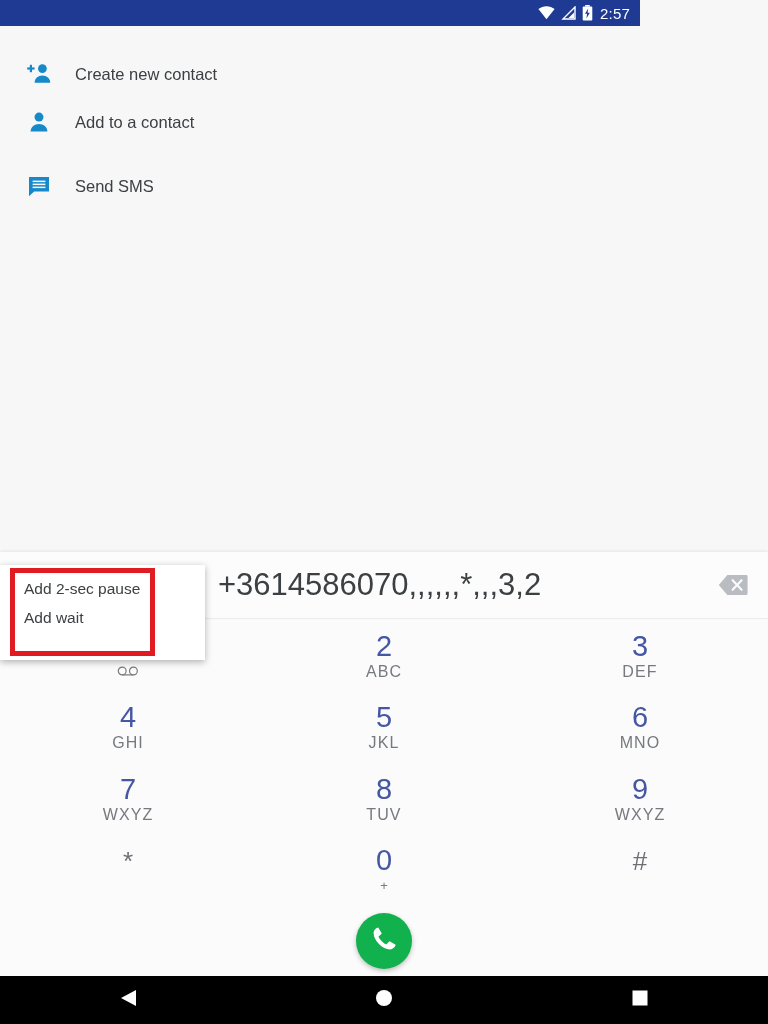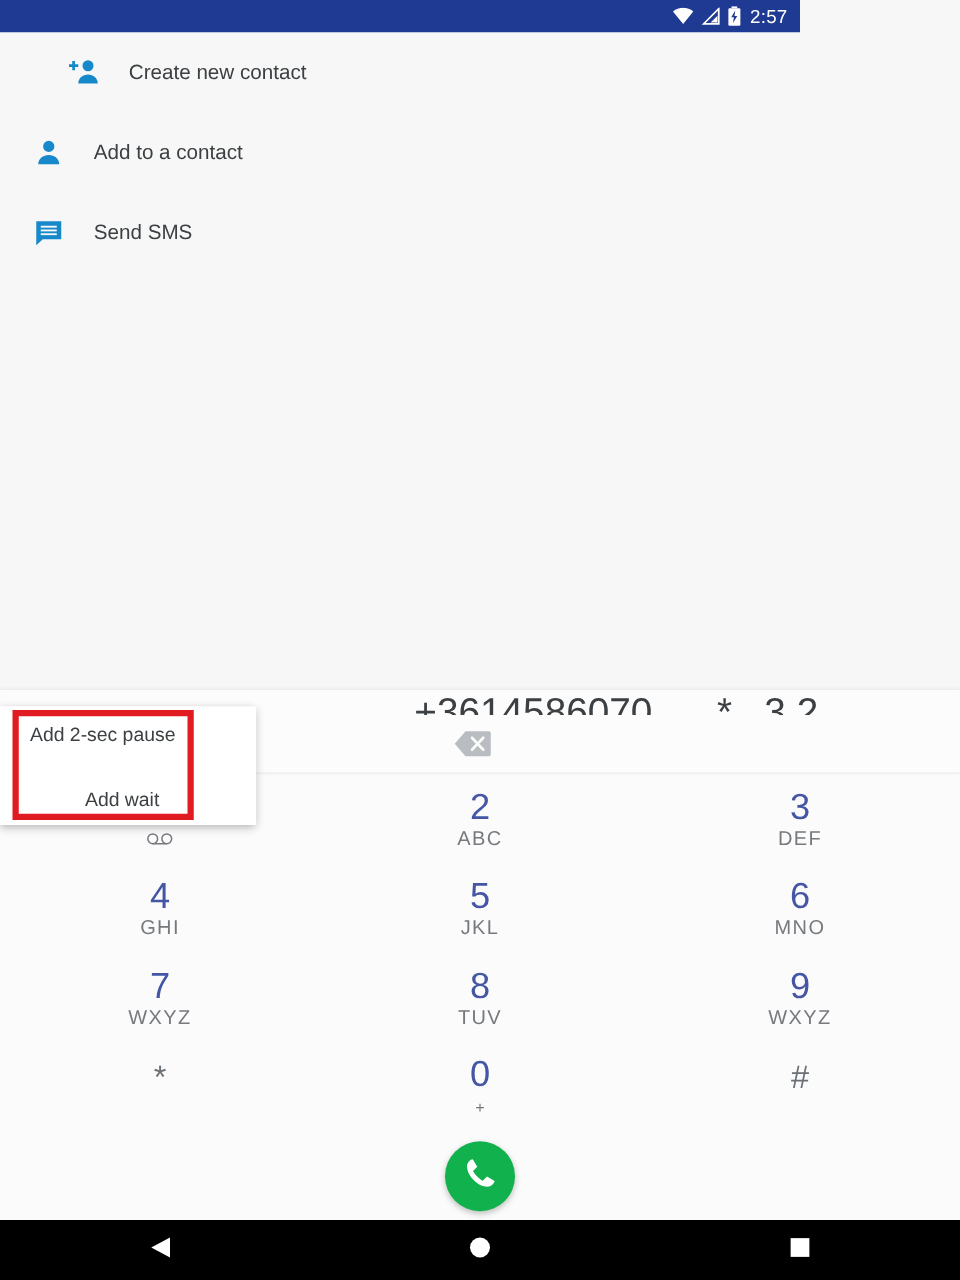--- a/index.html
+++ b/index.html
@@ -59,21 +59,20 @@
     width:768px; height:424px;
     background:#fbfbfb;
   }
   #digits-row {
     position:absolute; top:0; left:0;
     width:768px; height:67px;
     background:#fcfcfc;
     border-bottom:1px solid #ececec;
     display:flex; align-items:center;
     box-shadow:0 -1px 3px rgba(0,0,0,.07);
-    flex-direction:column;
   }
   #digits {
     margin-left:218px;
     font-size:31px;
     color:#3c4043;
     letter-spacing:0px;
     white-space:nowrap;
     overflow:hidden;
     flex:1 1 auto;
   }
@@ -192,21 +191,21 @@
         <rect x="3.2" y="0" width="4.6" height="1.6" fill="#ffffff"></rect>
         <rect x="0.7" y="1.5" width="9.6" height="14" rx="1" fill="#ffffff"></rect>
         <path d="M6.2 3.4 L3.0 8.7 L5.1 8.7 L4.4 13.4 L7.8 7.7 L5.6 7.7 Z" fill="#1f3a93"></path>
       </svg>
     </span>
     <span id="status-time">2:57</span>
   </div>
 
   <div id="options-menu">
 
-    <div class="menu-item" style="top:0px;padding-left:28px;">
+    <div class="menu-item" style="top:16px;">
       <span class="mi-icon">
         <svg width="26" height="22" viewBox="0 0 26 22">
           <circle cx="16.4" cy="5.6" r="4.4" fill="#1789ca"></circle>
           <path d="M8.6 19.8 C8.6 15.6 12.1 12.6 16.4 12.6 C20.7 12.6 24.2 15.6 24.2 19.8 Z" fill="#1789ca"></path>
           <rect x="1.2" y="4.4" width="7.4" height="2.2" fill="#1789ca"></rect>
           <rect x="3.8" y="1.8" width="2.2" height="7.4" fill="#1789ca"></rect>
         </svg>
       </span>
       <span class="mi-label">Create new contact</span>
     </div>
@@ -326,21 +325,21 @@
         </span>
       </div>
     </div>
 
   </div>
 
   <div id="pause-wait-popup">
     <div class="popup-item" style="top:0px;">
       <span class="pi-label">Add 2-sec pause</span>
     </div>
-    <div class="popup-item" style="top:52px;margin-left:44px;">
+    <div class="popup-item" style="top:29px;">
       <span class="pi-label">Add wait</span>
     </div>
   </div>
   <div id="pause-wait-highlight"></div>
 
   <div id="nav-bar">
     <div class="nav-btn">
       <span>
         <svg width="17" height="18" viewBox="0 0 17 18">
           <path d="M16 1 L16 17 L1 9 Z" fill="#ffffff"></path>

